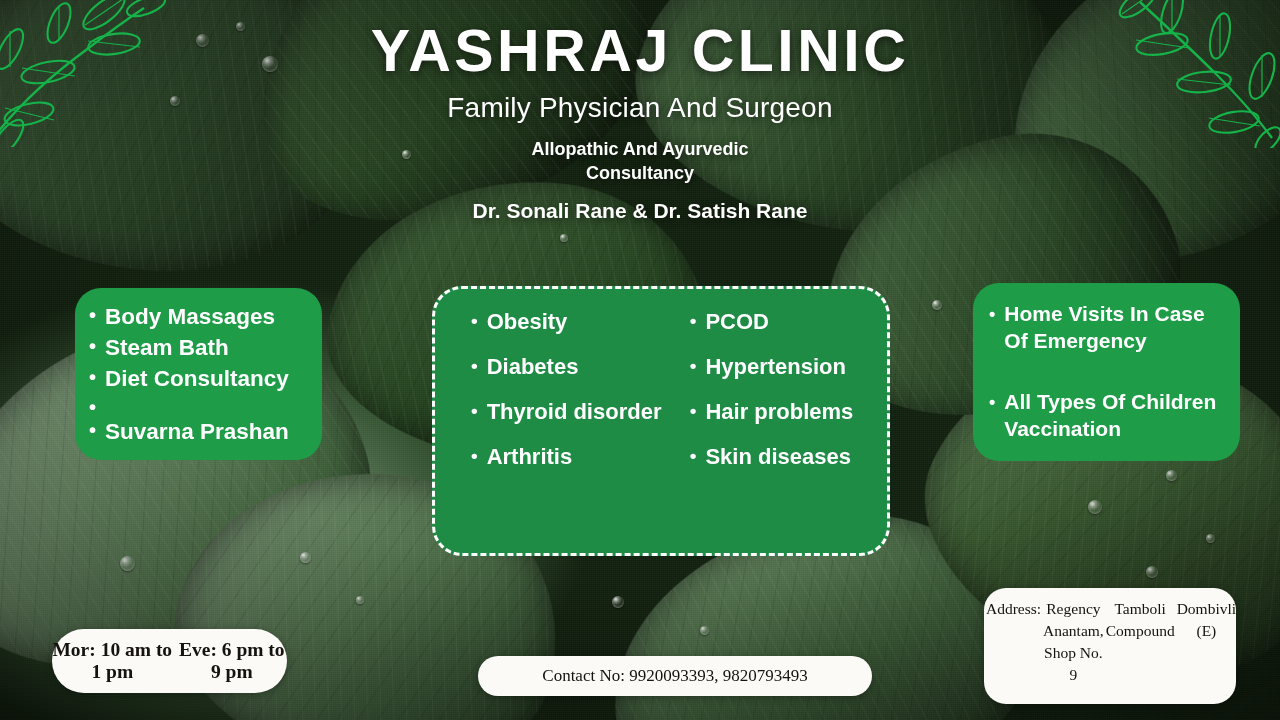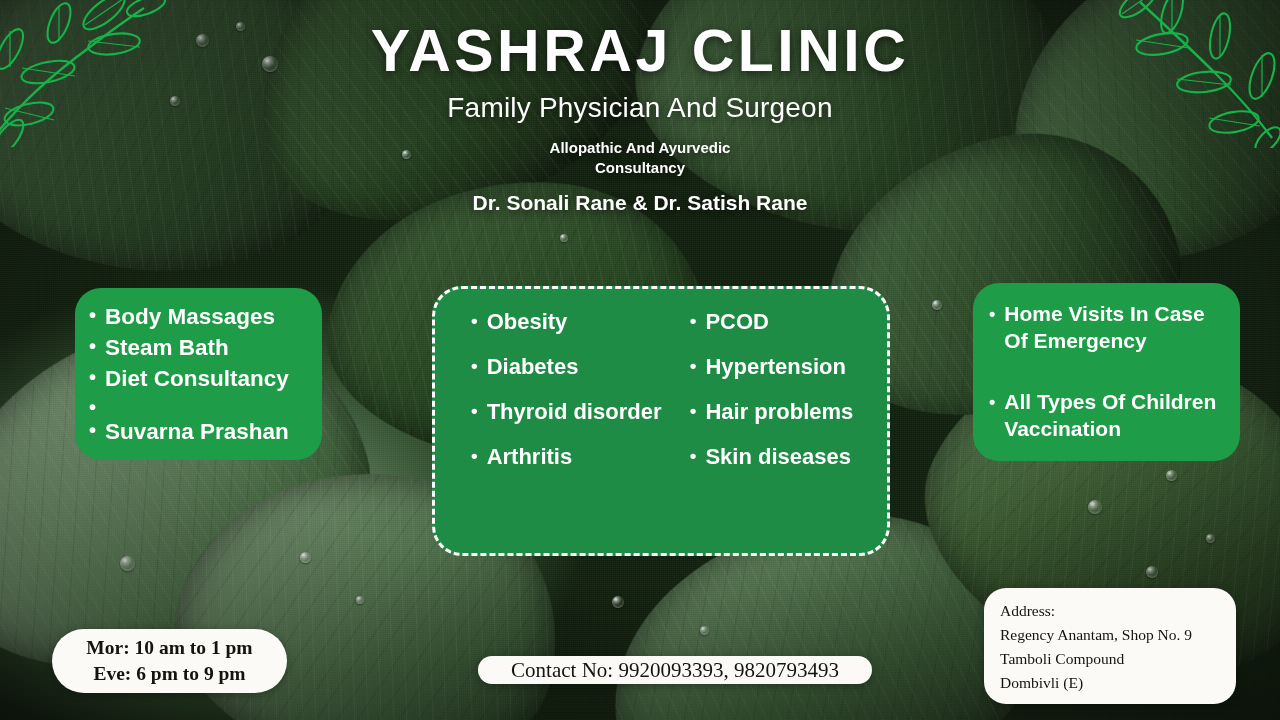--- a/index.html
+++ b/index.html
@@ -80,21 +80,21 @@
     text-shadow:0 2px 10px rgba(0,0,0,.55);
   }
   .tagline {
     margin-top:11px;
     font-size:28px; font-weight:400; color:#fff;
     letter-spacing:.2px;
     text-shadow:0 2px 8px rgba(0,0,0,.5);
   }
   .subline {
     margin-top:14px;
-    font-size:15px; font-weight:600; color:#fff;
+    font-size:18px; font-weight:600; color:#fff;
     line-height:1.32;
     text-shadow:0 2px 8px rgba(0,0,0,.5);
   }
   .doctors {
     margin-top:13px;
     font-size:21px; font-weight:700; color:#fff;
     text-shadow:0 2px 8px rgba(0,0,0,.5);
   }
 
   
@@ -135,33 +135,34 @@
   .diseases-cols .bullet { font-size:19px; }
   .diseases-cols ul.col-right { padding-left:14px; }
   .diseases-cols ul.col-right li:first-child { margin-bottom:23px; }
 
   
   .pill {
     position:absolute;
     background:#fbfaf7;
     color:#16130f;
     font-family:"Liberation Serif", serif;
-    display:flex; flex-direction:column; justify-content:center;
+    display:flex; flex-direction:row; justify-content:center;
     box-shadow:0 2px 8px rgba(0,0,0,.3);
+    text-align:center;
   }
   #timings-pill {
     left:52px; top:629px; width:235px; height:64px;
     border-radius:34px; align-items:center; gap:4px;
     font-size:19.5px;
     font-weight:bold;
   }
   #contact-pill {
-    left:478px; top:656px; width:394px; height:28px;
+    left:478px; top:656px; width:394px; height:40px;
     border-radius:22px; align-items:center;
-    font-size:21px;
+    font-size:17px;
     font-family:Liberation Serif, serif;
   }
   #address-box {
     left:984px; top:588px; width:252px; height:116px;
     border-radius:22px; align-items:flex-start;
     padding:10px 14px 8px 16px; gap:2px;
     font-size:15.5px; line-height:1.42;
   }
 </style>
 </head>

